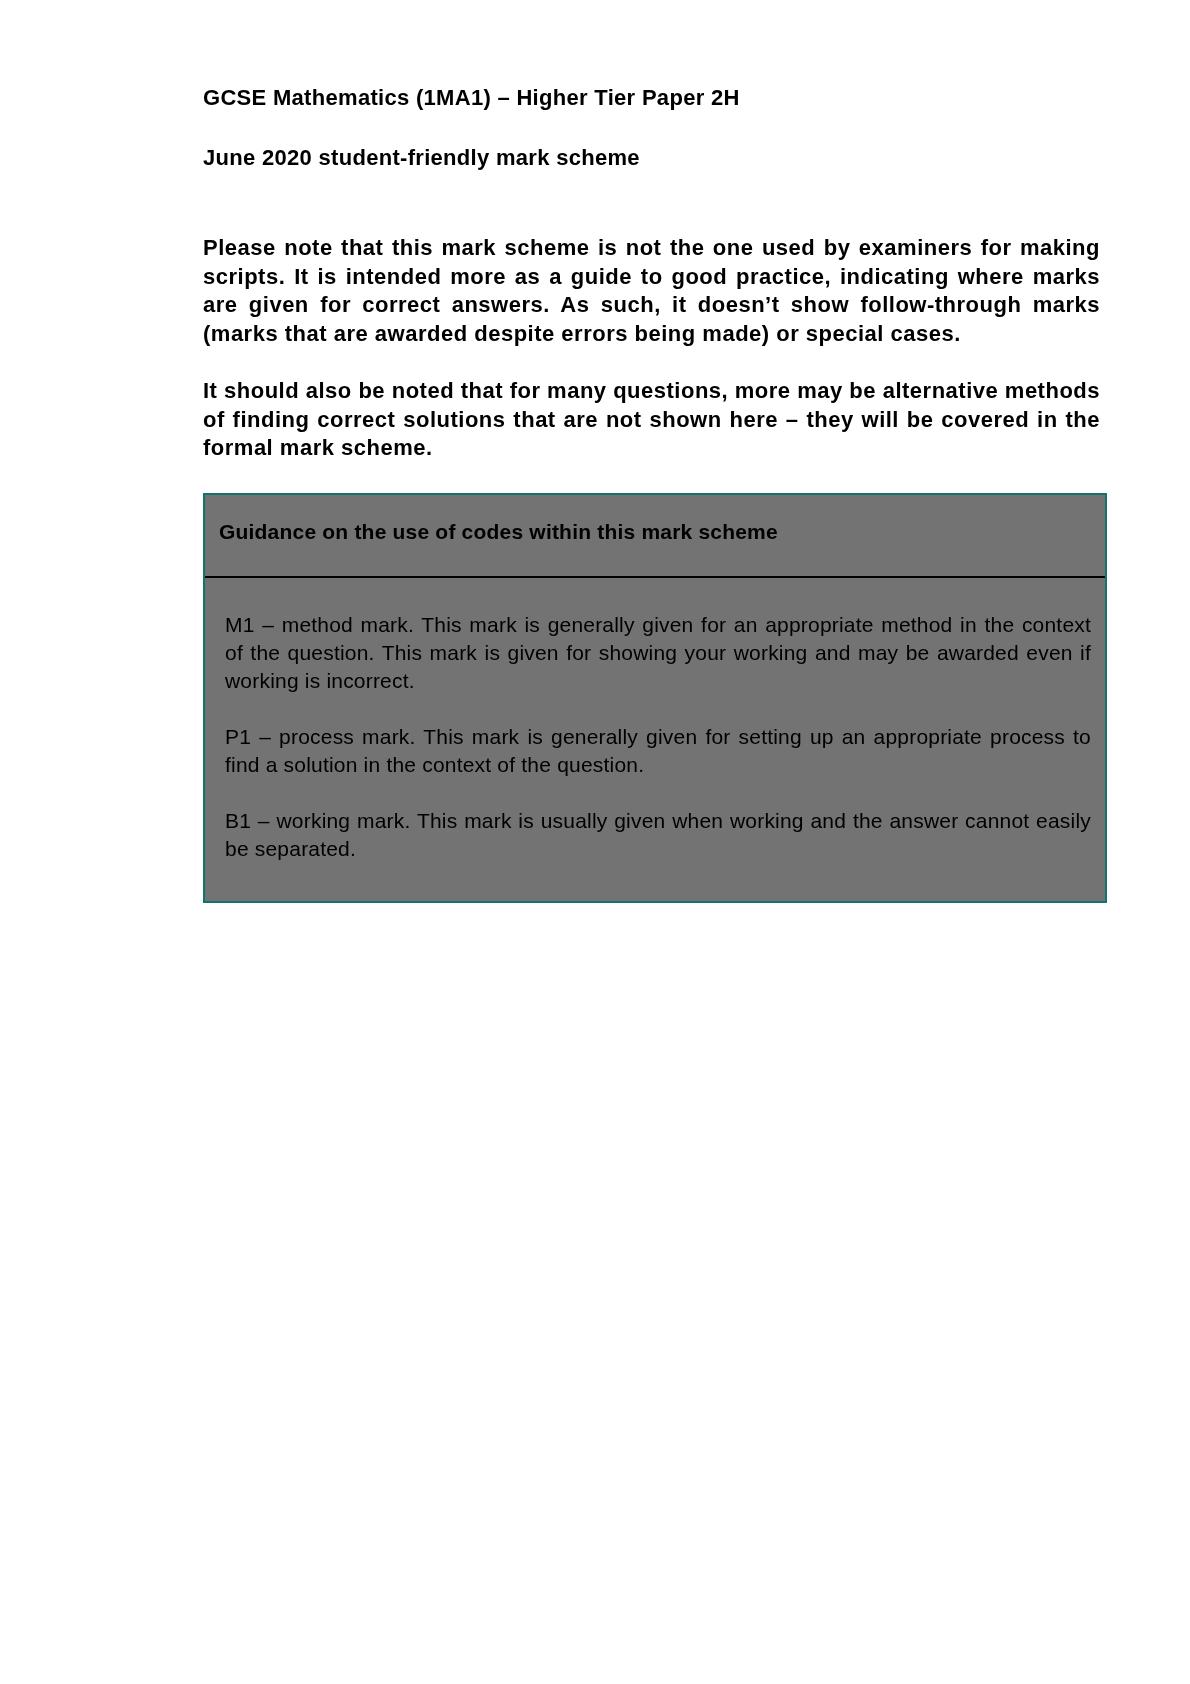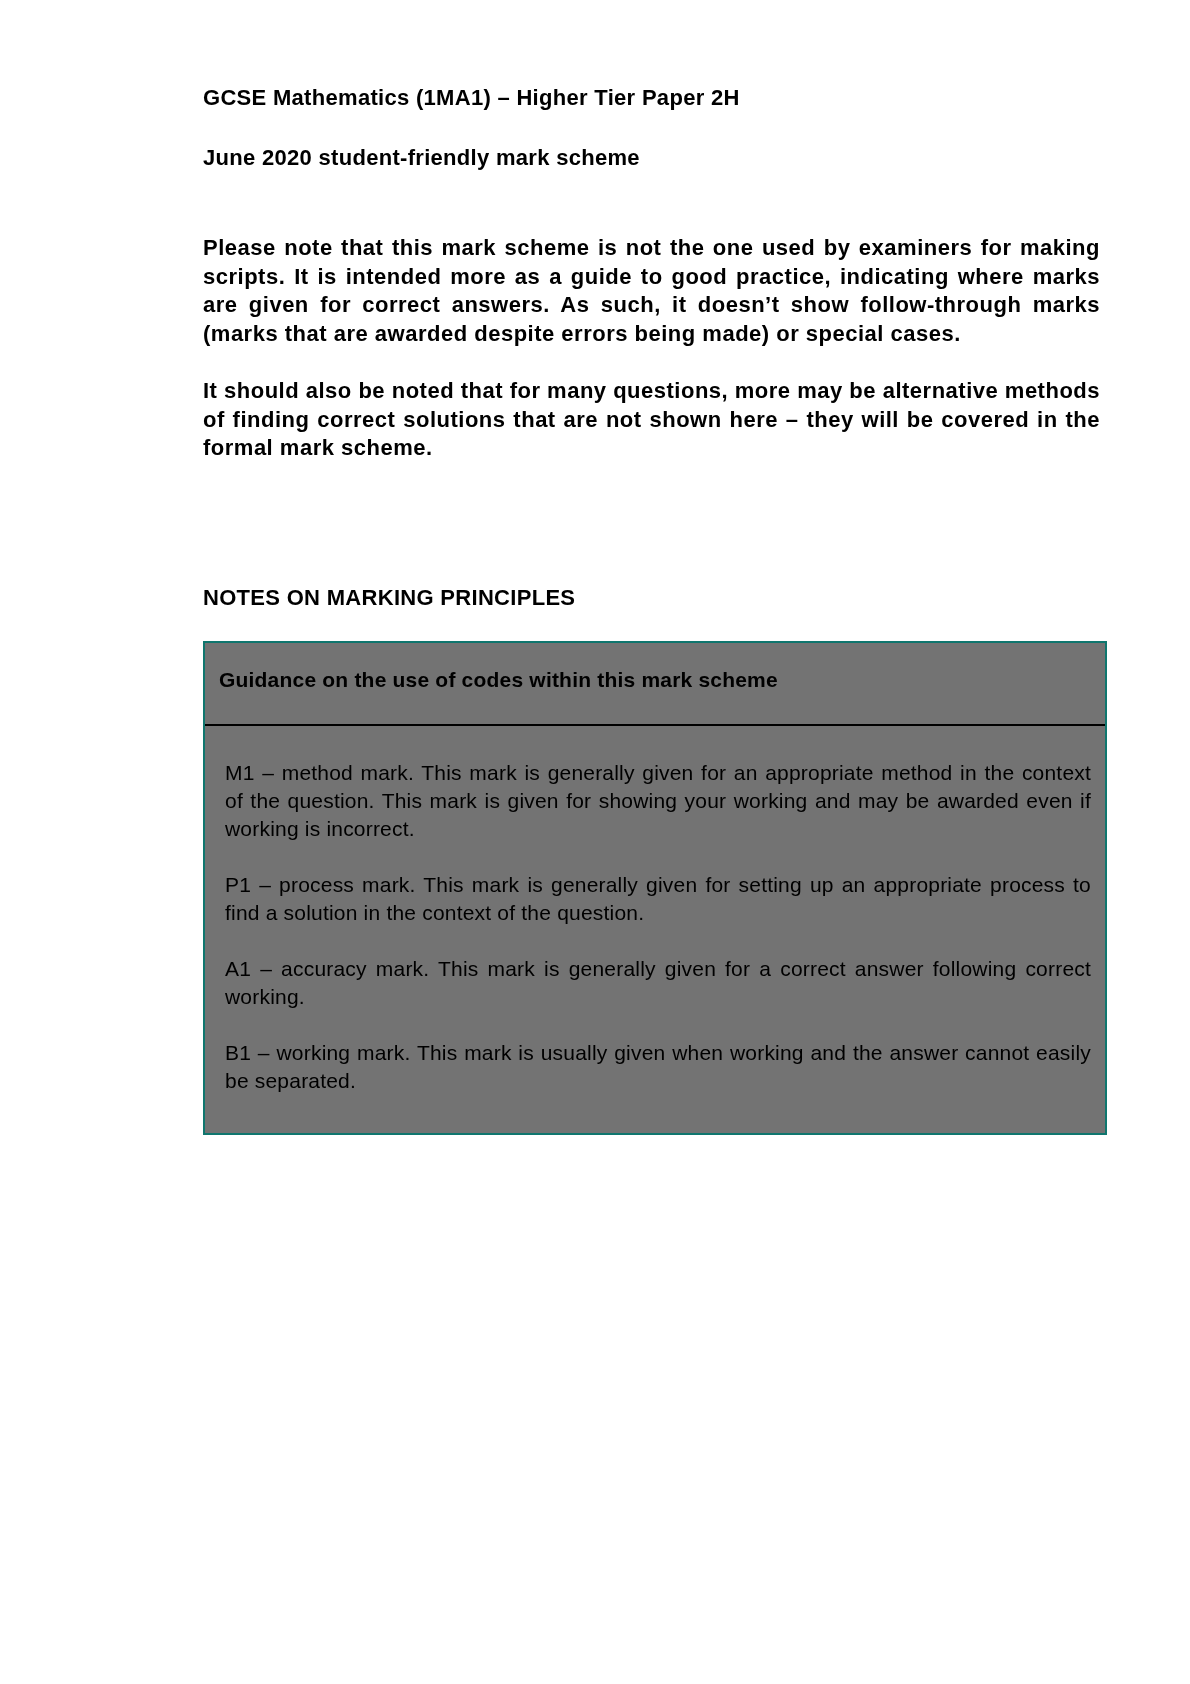--- a/index.html
+++ b/index.html
@@ -93,26 +93,24 @@
   <div class="content">
 
     <p class="doc-title first">GCSE Mathematics (1MA1) – Higher Tier Paper 2H</p>
 
     <p class="doc-title second">June 2020 student-friendly mark scheme</p>
 
     <p class="intro-para p1">Please note that this mark scheme is not the one used by examiners for making scripts. It is intended more as a guide to good practice, indicating where marks are given for correct answers. As such, it doesn’t show follow-through marks (marks that are awarded despite errors being made) or special cases.</p>
 
     <p class="intro-para p2">It should also be noted that for many questions, more may be alternative methods of finding correct solutions that are not shown here – they will be covered in the formal mark scheme.</p>
 
-    <h2 class="section-heading">NOTES ON MARKING PRINCIPLES</h2>
 
     <div class="guidance-box">
       <div class="guidance-box-header">Guidance on the use of codes within this mark scheme</div>
       <div class="guidance-box-body">
         <p class="guidance-para">M1 – method mark. This mark is generally given for an appropriate method in the context of the question. This mark is given for showing your working and may be awarded even if working is incorrect.</p>
         <p class="guidance-para">P1 – process mark.  This mark is generally given for setting up an appropriate process to find a solution in the context of the question.</p>
-        <p class="guidance-para">A1 – accuracy mark. This mark is generally given for a correct answer following correct working.</p>
         <p class="guidance-para">B1 – working mark. This mark is usually given when working and the answer cannot easily be separated.</p>
       </div>
     </div>
 
   </div>
 </div>
 
 </body></html>

